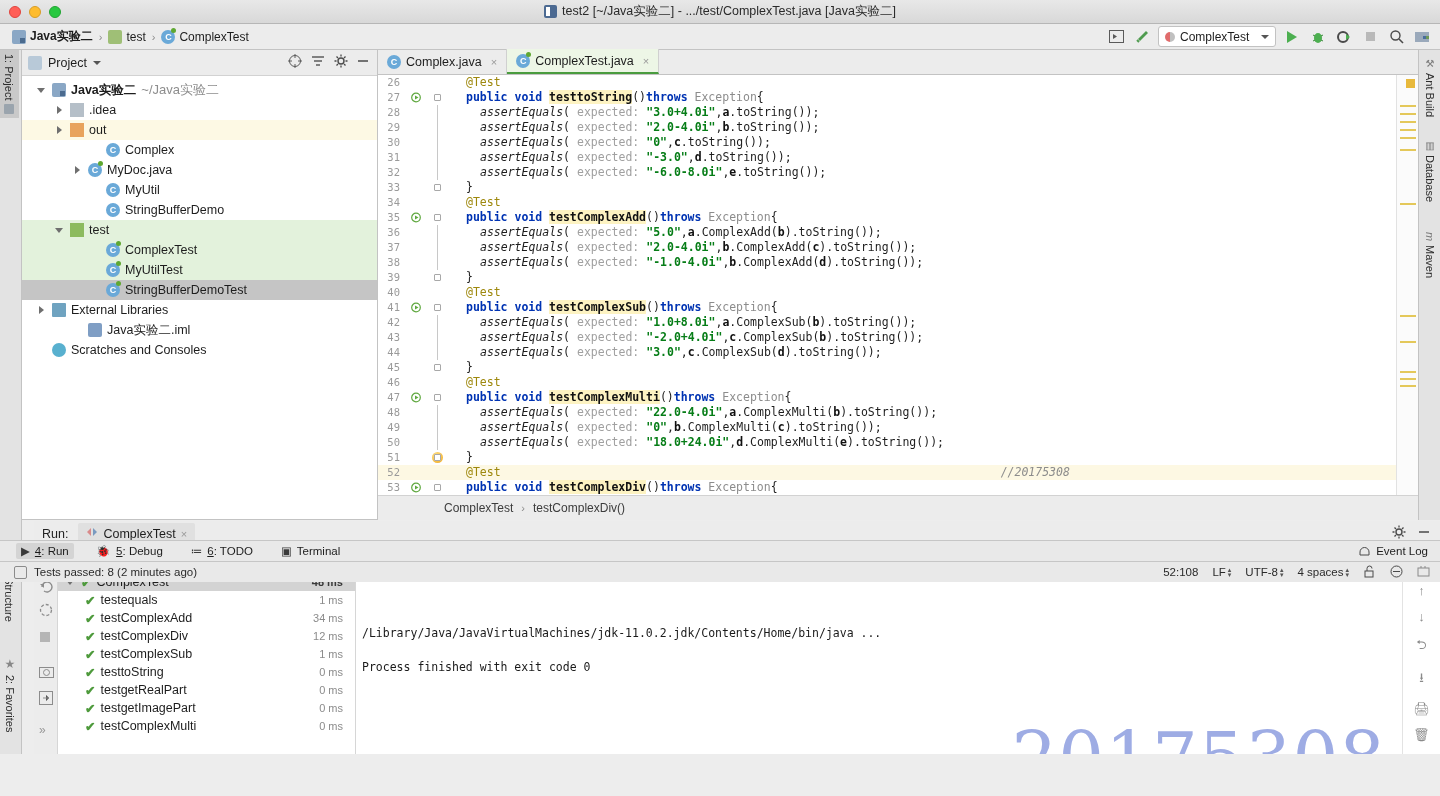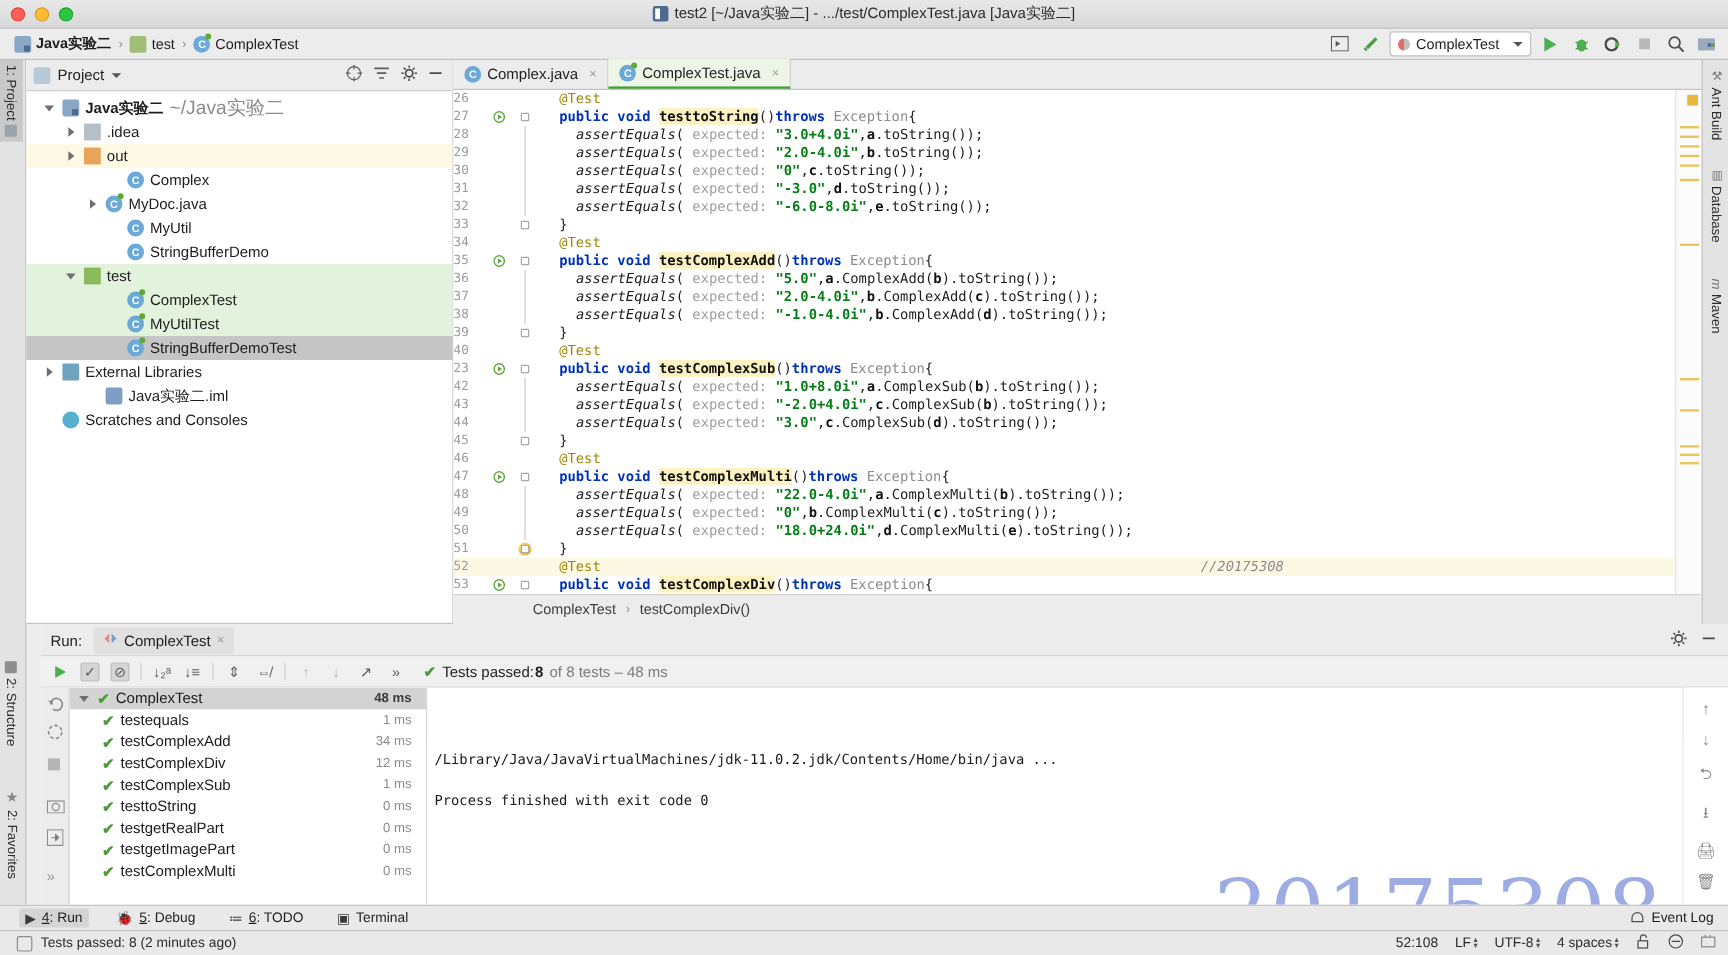--- a/index.html
+++ b/index.html
@@ -5,21 +5,21 @@
   * { box-sizing: border-box; margin: 0; padding: 0; }
   html, body {
     width: 1440px; height: 796px;
     overflow: hidden;
     font-family: "Liberation Sans", sans-serif;
     font-size: 12px;
     background: #ededed;
     color: #1d1d1d;
     -webkit-font-smoothing: antialiased;
   }
-  #app { position: relative; width: 1440px; height: 796px; }
+  #app { position: relative; width: 1440px; height: 582px; }
 
   
   .titlebar {
     position: absolute; top: 0; left: 0; width: 1440px; height: 24px;
     background: linear-gradient(#e8e8e8, #d8d8d8);
     border-bottom: 1px solid #b6b6b6;
     display: flex; align-items: center;
   }
   .traffic { display: flex; gap: 8px; padding-left: 9px; }
   .tl { width: 12px; height: 12px; border-radius: 50%; display:block; }
@@ -107,21 +107,21 @@
   .row.hl-grey { background:#c5c5c5; }
   .arrow { width:10px; height:10px; flex:0 0 auto; position:relative; }
   .arrow.closed::before {
     content:""; position:absolute; left:2px; top:1px;
     border-left:5px solid #6f6f6f; border-top:4px solid transparent; border-bottom:4px solid transparent;
   }
   .arrow.open::before {
     content:""; position:absolute; left:0px; top:3px;
     border-top:5px solid #6f6f6f; border-left:4px solid transparent; border-right:4px solid transparent;
   }
-  .path-note { color:#8d8d8d; font-size:16px; }
+  .path-note { color:#8d8d8d; font-size:13px; }
   .fld-orange { background:#e8a35c; }
   .fld-grey { background:#b5bfc8; }
   .fld-green { background:#8cbb5e; }
   .ico-iml { background:#7f9ec4; border-radius:2px; }
   .ico-lib { background:#6fa3c0; border-radius:1px; }
   .ico-scratch { background:#58b0cf; border-radius:50%; }
 
   
   .editor { position:absolute; top:50px; left:378px; width:1040px; height:470px; background:#fff; }
   .tabs { height:25px; background:#ececec; border-bottom:1px solid #c3c3c3; display:flex; align-items:flex-end; }
@@ -133,21 +133,21 @@
   .tab .x { color:#9a9a9a; font-size:11px; margin-left:4px; }
 
   .code-wrap { position:relative; height:445px; background:#fff; overflow:hidden; }
   .code {
     position:absolute; top:0; left:0; right:22px; bottom:25px;
     font-family:"DejaVu Sans Mono","Liberation Mono",monospace;
     font-size:11.5px; line-height:15px; overflow:hidden;
   }
   .ln { display:flex; height:15px; align-items:center; white-space:pre; }
   .ln.hl { background:#fdf8e3; }
-  .gut-num { width:26px; text-align:left; color:#9a9a9a; font-size:10.5px; padding-right:4px; flex:0 0 auto;
+  .gut-num { width:26px; text-align:right; color:#9a9a9a; font-size:10.5px; padding-right:4px; flex:0 0 auto;
     font-family:"DejaVu Sans Mono",monospace; }
   .gut-ico { width:44px; flex:0 0 auto; position:relative; height:15px; }
   .runmark { position:absolute; left:7px; top:2px; width:11px; height:11px; }
   .fold { position:absolute; left:30px; top:4px; width:7px; height:7px;
           border:1px solid #a8a8a8; border-radius:1px; background:#fff; }
   .foldline { position:absolute; left:33px; top:0; width:1px; height:15px; background:#c8c8c8; }
   .bulb { position:absolute; left:28px; top:2px; width:11px; height:11px; border-radius:50%;
           background:radial-gradient(circle at 35% 30%, #ffe083, #f0a81e); }
   .src { flex:1 1 auto; padding-left:4px; }
 
@@ -503,21 +503,21 @@
           <div class="ln"><span class="gut-num">34</span><span class="gut-ico"></span><span class="src"><span style="display:inline-block;width:14px"></span><span class="anno">@Test</span></span></div>
           <div class="ln"><span class="gut-num">35</span><span class="gut-ico"><svg class="runmark" viewBox="0 0 11 11">
                 <circle cx="5" cy="5.5" r="4.3" fill="none" stroke="#5fa83f" stroke-width="1.2"></circle>
                 <path d="M4 3.5 L7.5 5.5 L4 7.5 Z" fill="#5fa83f"></path>
               </svg><span class="fold"></span></span><span class="src"><span style="display:inline-block;width:14px"></span><span class="kw">public void </span><span class="mname">testComplexAdd</span><span class="">()</span><span class="kw">throws </span><span class="typ">Exception</span><span class="">{</span></span></div>
           <div class="ln"><span class="gut-num">36</span><span class="gut-ico"><span class="foldline"></span></span><span class="src"><span style="display:inline-block;width:28px"></span><span class="italic">assertEquals</span><span class="">( </span><span class="hint">expected: </span><span class="str">"5.0"</span><span class="">,</span><span class="ident-b">a</span><span class="">.ComplexAdd(</span><span class="ident-b">b</span><span class="">).toString());</span></span></div>
           <div class="ln"><span class="gut-num">37</span><span class="gut-ico"><span class="foldline"></span></span><span class="src"><span style="display:inline-block;width:28px"></span><span class="italic">assertEquals</span><span class="">( </span><span class="hint">expected: </span><span class="str">"2.0-4.0i"</span><span class="">,</span><span class="ident-b">b</span><span class="">.ComplexAdd(</span><span class="ident-b">c</span><span class="">).toString());</span></span></div>
           <div class="ln"><span class="gut-num">38</span><span class="gut-ico"><span class="foldline"></span></span><span class="src"><span style="display:inline-block;width:28px"></span><span class="italic">assertEquals</span><span class="">( </span><span class="hint">expected: </span><span class="str">"-1.0-4.0i"</span><span class="">,</span><span class="ident-b">b</span><span class="">.ComplexAdd(</span><span class="ident-b">d</span><span class="">).toString());</span></span></div>
           <div class="ln"><span class="gut-num">39</span><span class="gut-ico"><span class="fold"></span></span><span class="src"><span style="display:inline-block;width:14px"></span><span class="">}</span></span></div>
           <div class="ln"><span class="gut-num">40</span><span class="gut-ico"></span><span class="src"><span style="display:inline-block;width:14px"></span><span class="anno">@Test</span></span></div>
-          <div class="ln"><span class="gut-num">23</span><span class="gut-ico"><svg class="runmark" viewBox="0 0 11 11">
+          <div class="ln"><span class="gut-num">41</span><span class="gut-ico"><svg class="runmark" viewBox="0 0 11 11">
                 <circle cx="5" cy="5.5" r="4.3" fill="none" stroke="#5fa83f" stroke-width="1.2"></circle>
                 <path d="M4 3.5 L7.5 5.5 L4 7.5 Z" fill="#5fa83f"></path>
               </svg><span class="fold"></span></span><span class="src"><span style="display:inline-block;width:14px"></span><span class="kw">public void </span><span class="mname">testComplexSub</span><span class="">()</span><span class="kw">throws </span><span class="typ">Exception</span><span class="">{</span></span></div>
           <div class="ln"><span class="gut-num">42</span><span class="gut-ico"><span class="foldline"></span></span><span class="src"><span style="display:inline-block;width:28px"></span><span class="italic">assertEquals</span><span class="">( </span><span class="hint">expected: </span><span class="str">"1.0+8.0i"</span><span class="">,</span><span class="ident-b">a</span><span class="">.ComplexSub(</span><span class="ident-b">b</span><span class="">).toString());</span></span></div>
           <div class="ln"><span class="gut-num">43</span><span class="gut-ico"><span class="foldline"></span></span><span class="src"><span style="display:inline-block;width:28px"></span><span class="italic">assertEquals</span><span class="">( </span><span class="hint">expected: </span><span class="str">"-2.0+4.0i"</span><span class="">,</span><span class="ident-b">c</span><span class="">.ComplexSub(</span><span class="ident-b">b</span><span class="">).toString());</span></span></div>
           <div class="ln"><span class="gut-num">44</span><span class="gut-ico"><span class="foldline"></span></span><span class="src"><span style="display:inline-block;width:28px"></span><span class="italic">assertEquals</span><span class="">( </span><span class="hint">expected: </span><span class="str">"3.0"</span><span class="">,</span><span class="ident-b">c</span><span class="">.ComplexSub(</span><span class="ident-b">d</span><span class="">).toString());</span></span></div>
           <div class="ln"><span class="gut-num">45</span><span class="gut-ico"><span class="fold"></span></span><span class="src"><span style="display:inline-block;width:14px"></span><span class="">}</span></span></div>
           <div class="ln"><span class="gut-num">46</span><span class="gut-ico"></span><span class="src"><span style="display:inline-block;width:14px"></span><span class="anno">@Test</span></span></div>
           <div class="ln"><span class="gut-num">47</span><span class="gut-ico"><svg class="runmark" viewBox="0 0 11 11">
                 <circle cx="5" cy="5.5" r="4.3" fill="none" stroke="#5fa83f" stroke-width="1.2"></circle>

